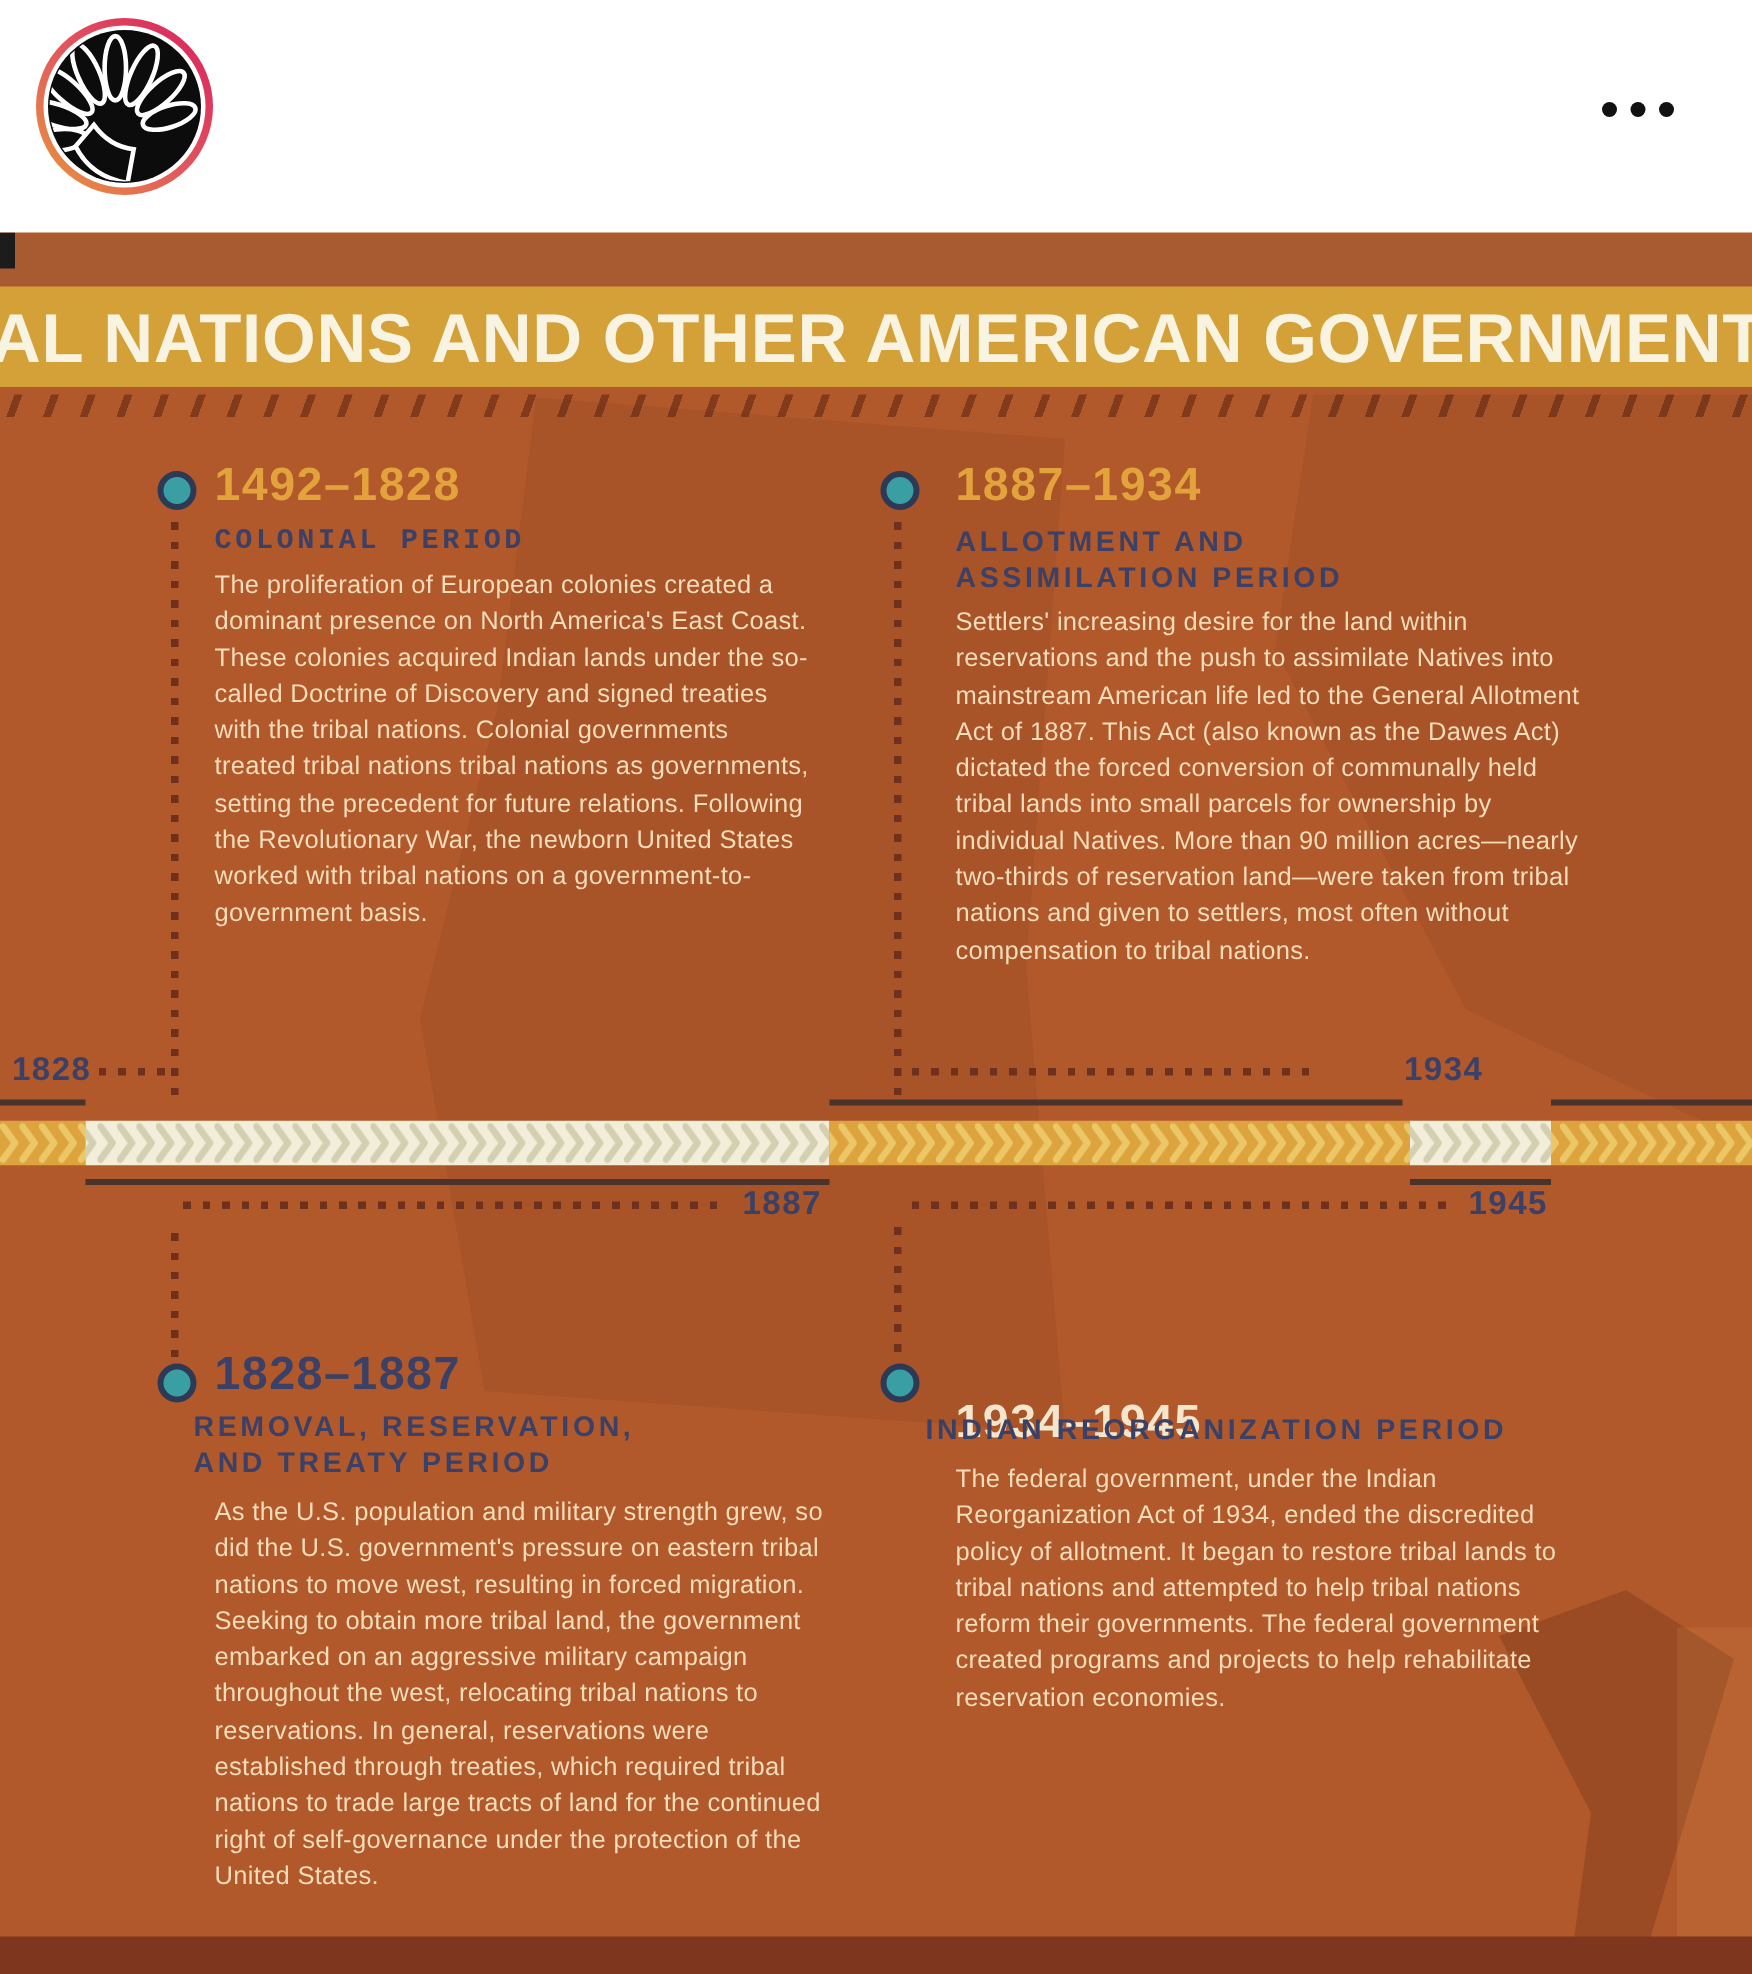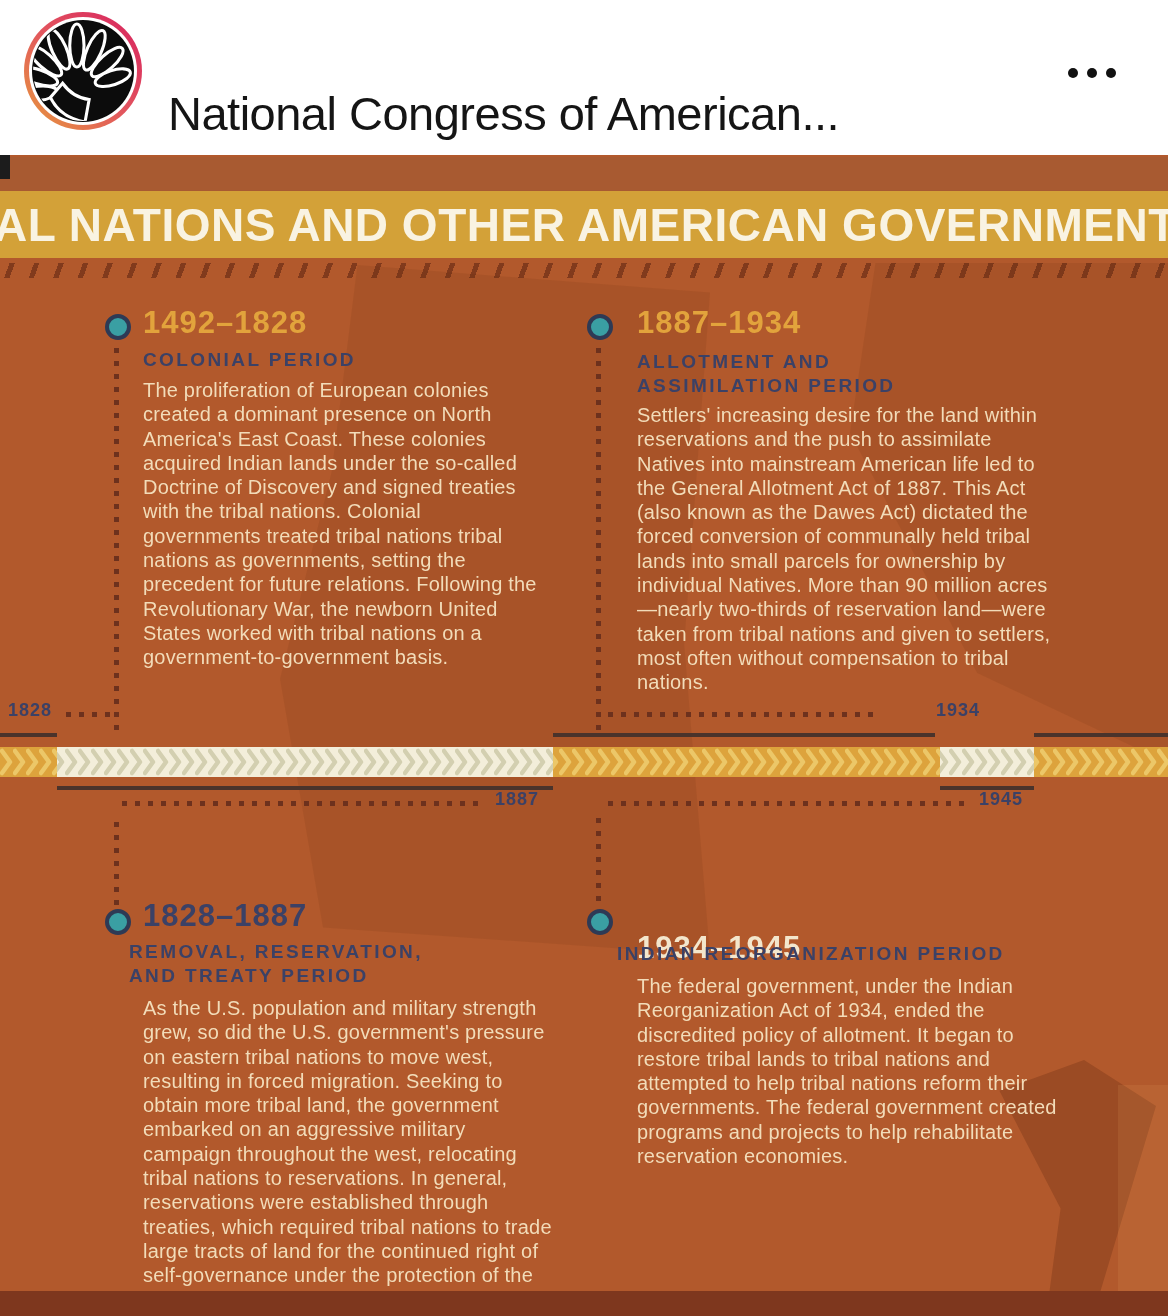--- a/index.html
+++ b/index.html
@@ -40,31 +40,31 @@
     clip-path:polygon(8% 12%,55% 0,95% 18%,60% 100%,34% 100%,42% 58%);}
   .map-d{position:absolute;left:1118px;top:930px;width:50px;height:206px;background:rgba(255,196,120,.10);}
 
   
   .bullet{position:absolute;width:18px;height:18px;border-radius:50%;
     background:var(--teal,#3a9fa3);border:4px solid var(--ring-navy,#2e3a55);}
   .dates{position:absolute;font-size:31px;font-weight:bold;letter-spacing:1px;color:var(--date-gold,#e2a33c);}
   .dates.navy{color:var(--navy,#3b4166);}
   .dates.cream{color:#f3e6cc;}
   .ptitle{position:absolute;font-size:19px;font-weight:bold;letter-spacing:2.4px;line-height:24px;color:var(--navy,#3b4166);}
-  .pbody{position:absolute;font-size:20px;line-height:24.3px;letter-spacing:0.2px;color:var(--body-cream,#f2dcb9);}
+  .pbody{position:absolute;font-size:17px;line-height:24.3px;letter-spacing:0.2px;color:var(--body-cream,#f2dcb9);}
 
   
   .dotted-h{position:absolute;height:5px;
     background:repeating-linear-gradient(90deg,var(--dot,#6d311d) 0 5px,transparent 5px 13px);}
   .dotted-v{position:absolute;width:5px;
     background:repeating-linear-gradient(180deg,var(--dot,#6d311d) 0 5px,transparent 5px 13px);}
 
   
   .tl-line{position:absolute;height:4px;background:var(--line-dark,#4a332b);}
-  .tl-year{position:absolute;font-size:18px;font-weight:bold;letter-spacing:1px;color:var(--navy,#3b4166);}
+  .tl-year{position:absolute;font-size:22px;font-weight:bold;letter-spacing:1px;color:var(--navy,#3b4166);}
   .band-svg{position:absolute;left:0;top:592px;}
   .seg-gold{fill:var(--band-gold,#dda33c);}
   .seg-cream{fill:var(--band-cream,#f3eeda);}
   .chev-gold{stroke:var(--band-gold-chev,#eac468);}
   .chev-cream{stroke:var(--band-cream-chev,#d4d0b2);}
 
   .bottom-strip{position:absolute;left:0;top:1136px;width:1168px;height:25px;background:var(--maroon-bottom,#7e371e);}
 </style>
 </head>
 <body>
@@ -104,21 +104,20 @@
               </g>
             <g transform="rotate(72 44 68)">
                 <ellipse cx="44" cy="31" rx="7" ry="18"></ellipse>
               </g>
             <path d="M30 62 q10 14 26 16 l-4 22 q-24 -4 -34 -24 z"></path>
           </g>
         </svg>
       </div>
     </div>
   </div>
-  <div class="ig-subtitle">National Congress of American...</div>
   <div class="ig-dots">
     <div class="dot"></div>
       <div class="dot"></div>
       <div class="dot"></div>
   </div>
 </div>
 
 <div class="infographic">
 
   <div class="strip-top"></div>
@@ -130,21 +129,21 @@
 
   <div class="map-a"></div>
   <div class="map-b"></div>
   <div class="map-c"></div>
   <div class="map-d"></div>
 
   <div>
     <div class="bullet" style="left:105px;top:159px;"></div>
     <div class="dotted-v" style="left:114px;top:193px;height:385px;"></div>
     <div class="dates" style="left:143px;top:150px;">1492–1828</div>
-    <div class="ptitle" style="left:143px;top:193px;max-width:330px;">COLONIAL PERIOD</div>
+    <div class="ptitle" style="left:143px;top:193px;max-width:330px;font-family:Liberation Mono, monospace;">COLONIAL PERIOD</div>
     <div class="pbody" style="left:143px;top:223px;width:400px;">The proliferation of European colonies created a dominant presence on North America's East Coast. These colonies acquired Indian lands under the so-called Doctrine of Discovery and signed treaties with the tribal nations. Colonial governments treated tribal nations tribal nations as governments, setting the precedent for future relations. Following the Revolutionary War, the newborn United States worked with tribal nations on a government-to-government basis.</div>
   </div>
 
   <div>
     <div class="bullet" style="left:587px;top:159px;"></div>
     <div class="dotted-v" style="left:596px;top:193px;height:385px;"></div>
     <div class="dates" style="left:637px;top:150px;">1887–1934</div>
     <div class="ptitle" style="left:637px;top:195px;max-width:290px;">ALLOTMENT AND ASSIMILATION PERIOD</div>
     <div class="pbody" style="left:637px;top:248px;width:424px;">Settlers' increasing desire for the land within reservations and the push to assimilate Natives into mainstream American life led to the General Allotment Act of 1887. This Act (also known as the Dawes Act) dictated the forced conversion of communally held tribal lands into small parcels for ownership by individual Natives. More than 90 million acres—nearly two-thirds of reservation land—were taken from tribal nations and given to settlers, most often without compensation to tribal nations.</div>
   </div>

